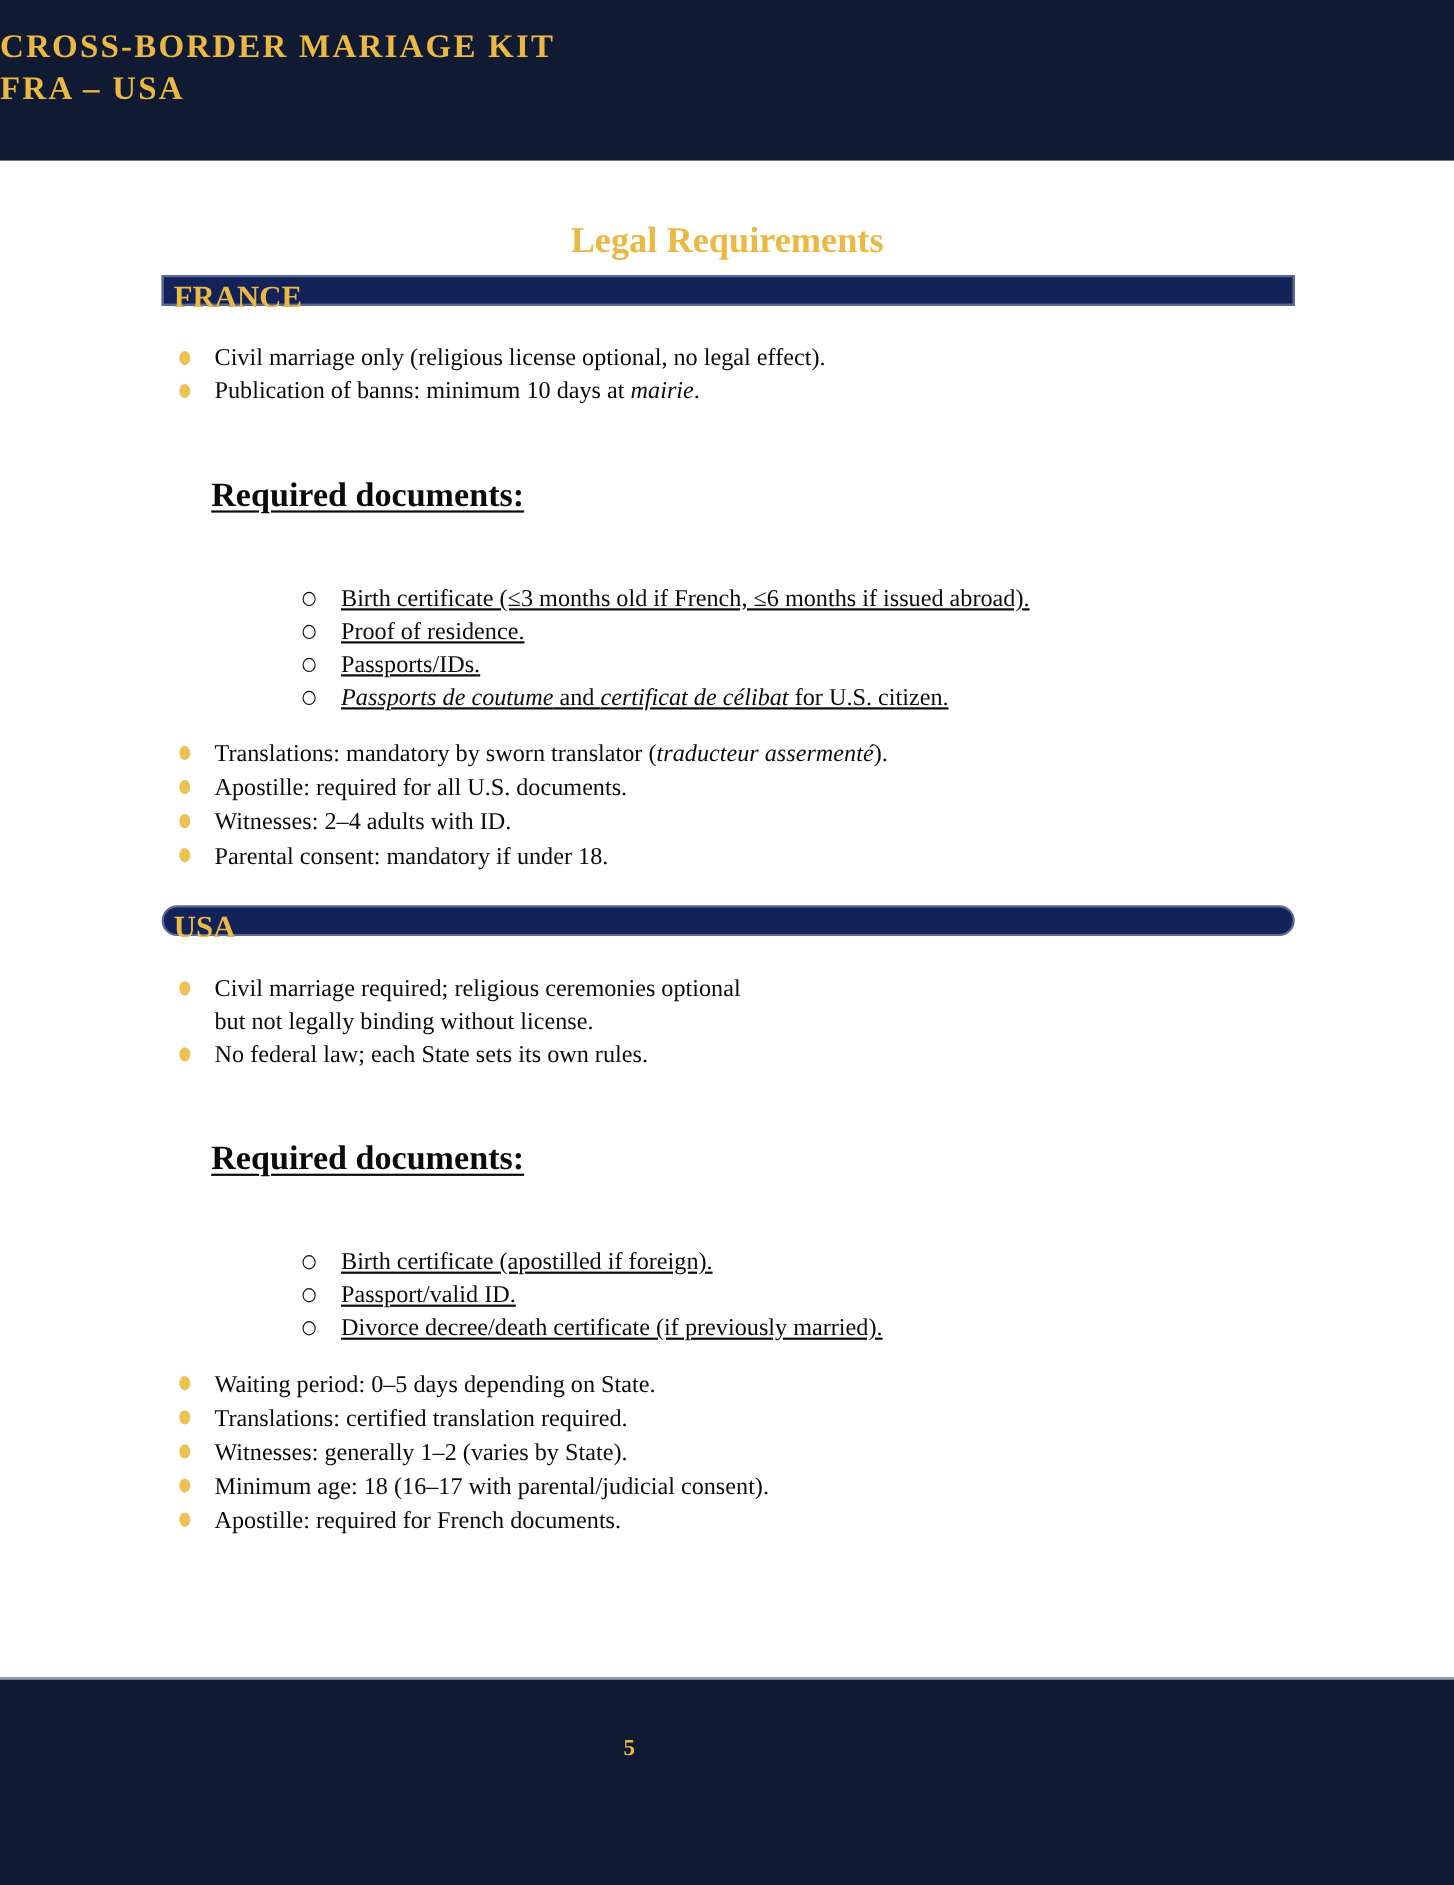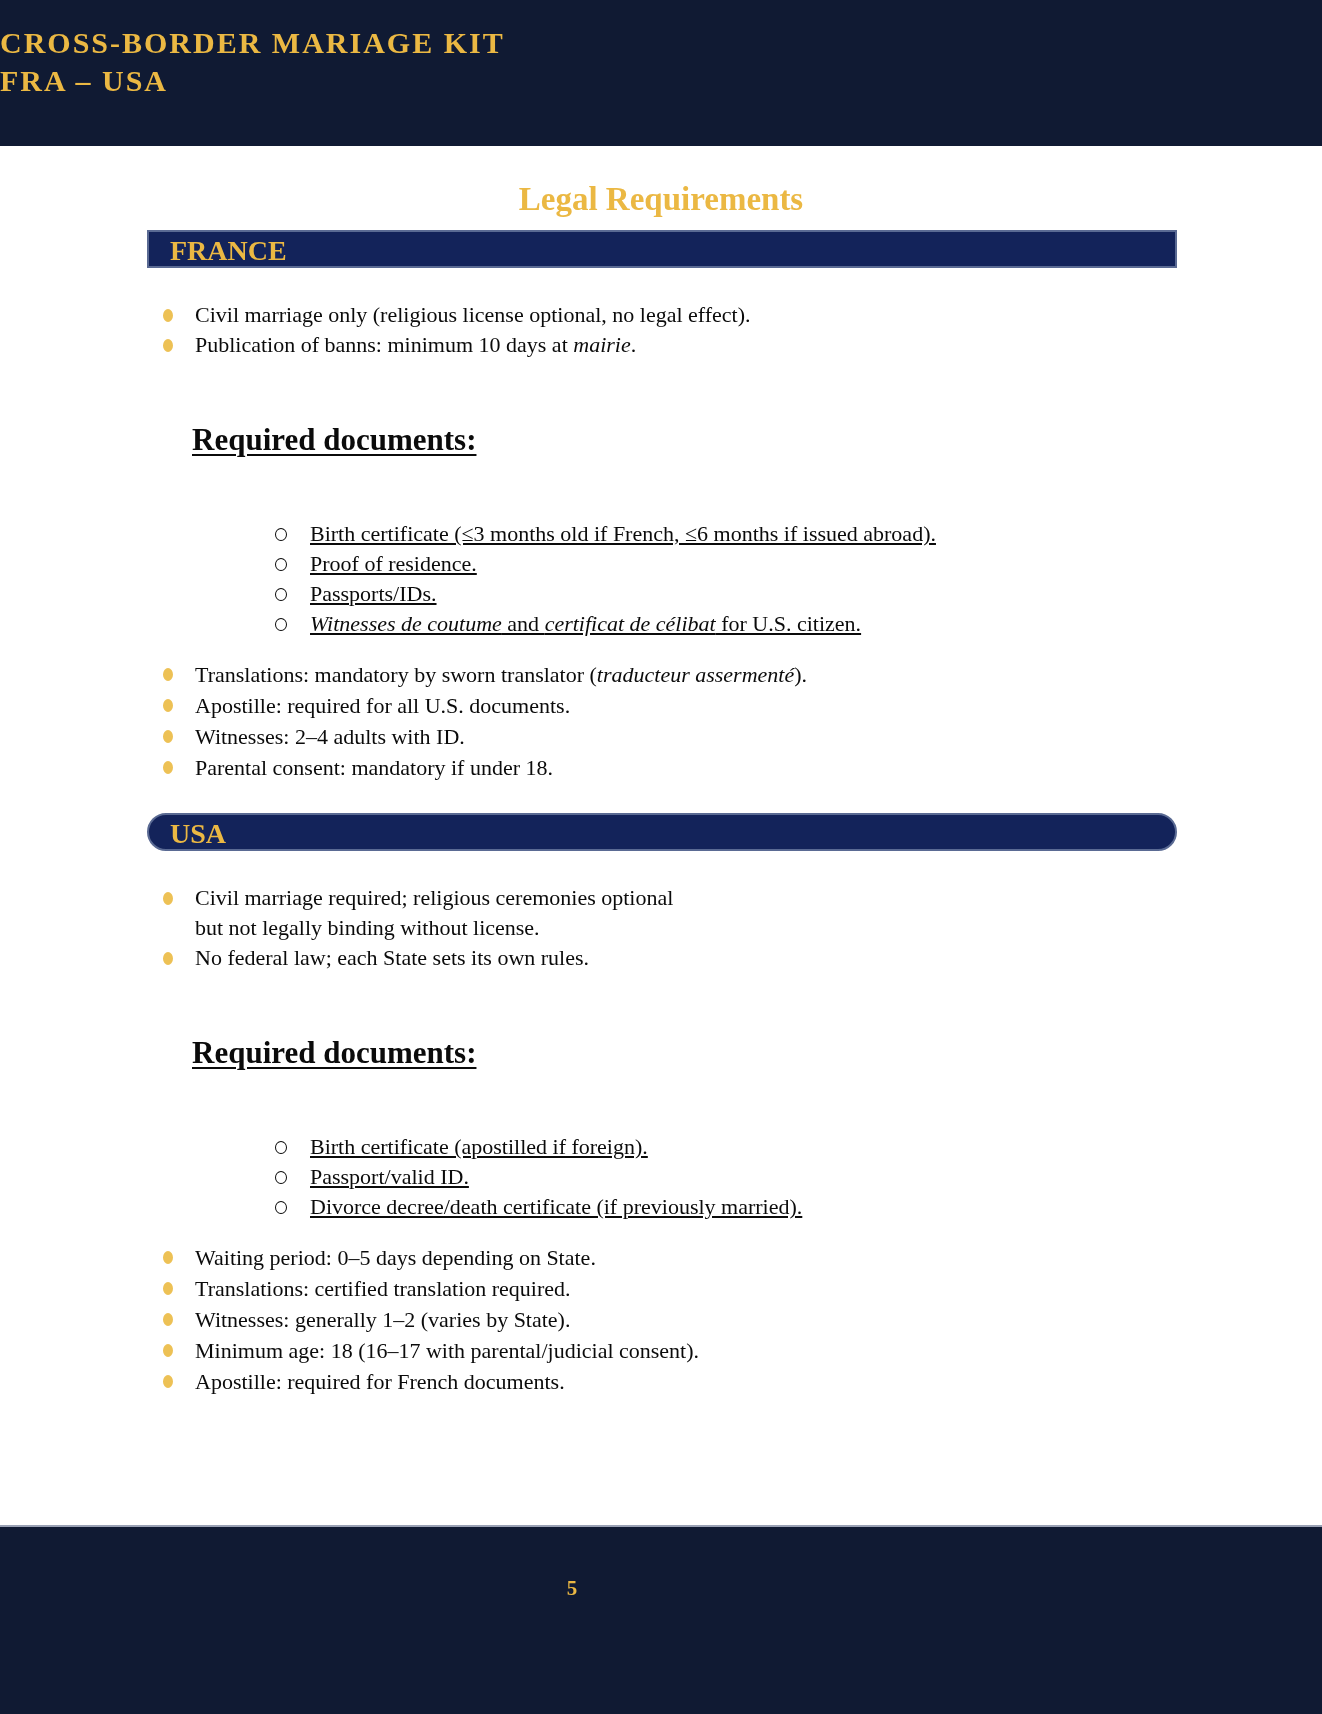--- a/index.html
+++ b/index.html
@@ -21,29 +21,29 @@
   .header{
     height:146px;background:var(--navy-dark);
     box-sizing:border-box;padding-top:24px;text-align:left;
   }
   .header .title-line{
     color:var(--gold);font-weight:bold;font-size:30px;line-height:38px;
     letter-spacing:2px;
   }
   
   .doc-heading{
-    margin-top:32px;height:42px;line-height:42px;text-align:center;
+    margin-top:52px;height:42px;line-height:42px;text-align:center;
     color:var(--gold);font-weight:bold;font-size:33px;
   }
   
   .content{margin-left:147px;width:1030px;}
   .section-bar{
-    height:38px;box-sizing:border-box;background:var(--navy-bar);
+    height:28px;box-sizing:border-box;background:var(--navy-bar);
     border:2px solid var(--bar-border);
-    padding-left:21px;line-height:37px;
+    padding-left:9px;line-height:37px;
     color:var(--gold);font-weight:bold;font-size:28px;
   }
   .bar-gap{margin-top:10px;}
   .bar-gap-usa{margin-top:30px;border-radius:19px;}
   ul{list-style:none;margin:0;padding:0;font-size:22px;}
   ul.l1 li{position:relative;padding-left:48px;line-height:30px;}
   ul.l1.tight li{line-height:31px;}
   ul.l1 li::before{
     content:"";position:absolute;left:16px;top:9px;
     width:10px;height:13px;border-radius:50%;background:var(--gold-bullet);
@@ -91,21 +91,21 @@
   </div>
   <ul class="l1 intro">
       <li>Civil marriage only (religious license optional, no legal effect).</li>
       <li>Publication of banns: minimum 10 days at <em>mairie</em>.</li>
     </ul>
   <div class="req-heading">Required documents:</div>
   <ul class="l2 docs">
       <li>Birth certificate (≤3 months old if French, ≤6 months if issued abroad).</li>
       <li>Proof of residence.</li>
       <li>Passports/IDs.</li>
-      <li><em>Witnesses de coutume</em> and <em>certificat de célibat</em> for U.S. citizen.</li>
+      <li><em>Passports de coutume</em> and <em>certificat de célibat</em> for U.S. citizen.</li>
     </ul>
   <ul class="l1 outro tight">
       <li>Translations: mandatory by sworn translator (<em>traducteur assermenté</em>).</li>
       <li>Apostille: required for all U.S. documents.</li>
       <li>Witnesses: 2–4 adults with ID.</li>
       <li>Parental consent: mandatory if under 18.</li>
     </ul>
 
   <div class="section-bar bar-gap-usa">
     <span>USA</span>

